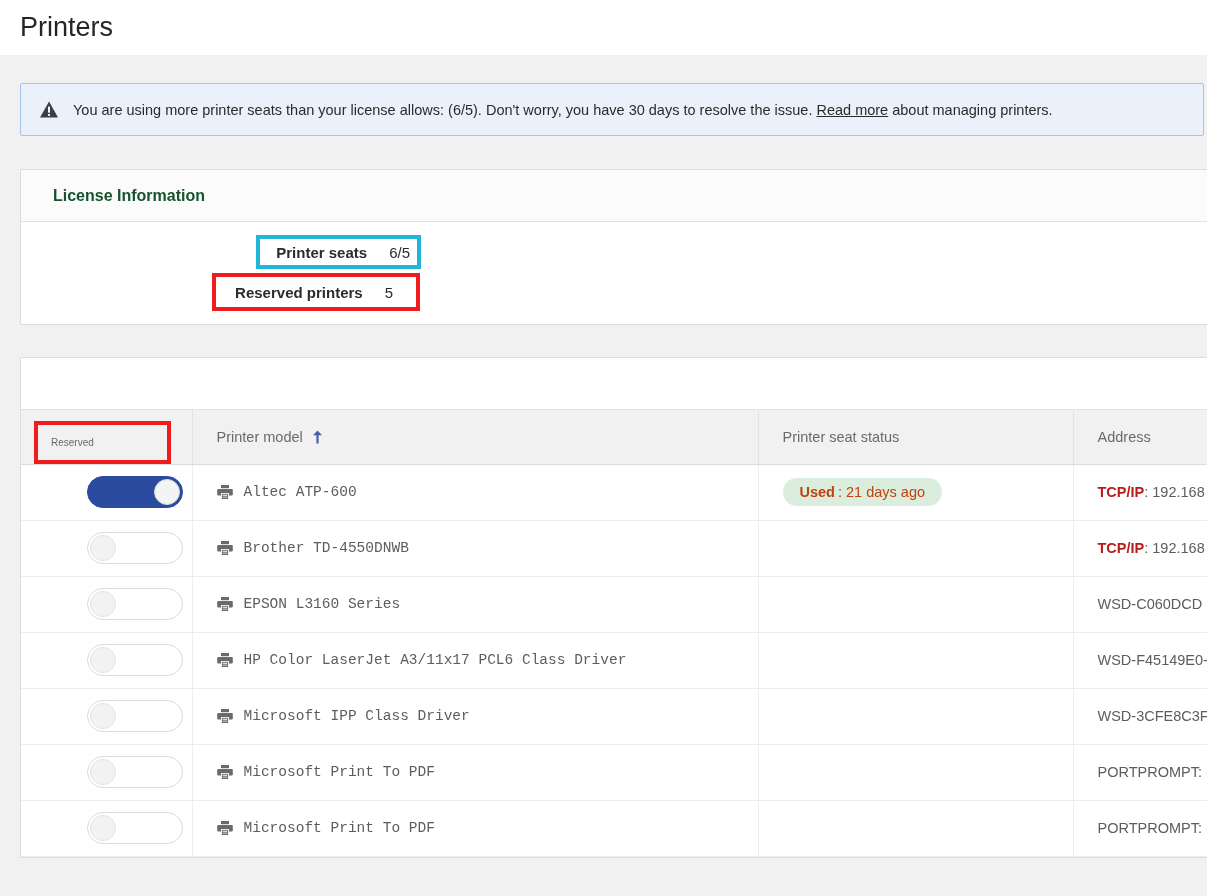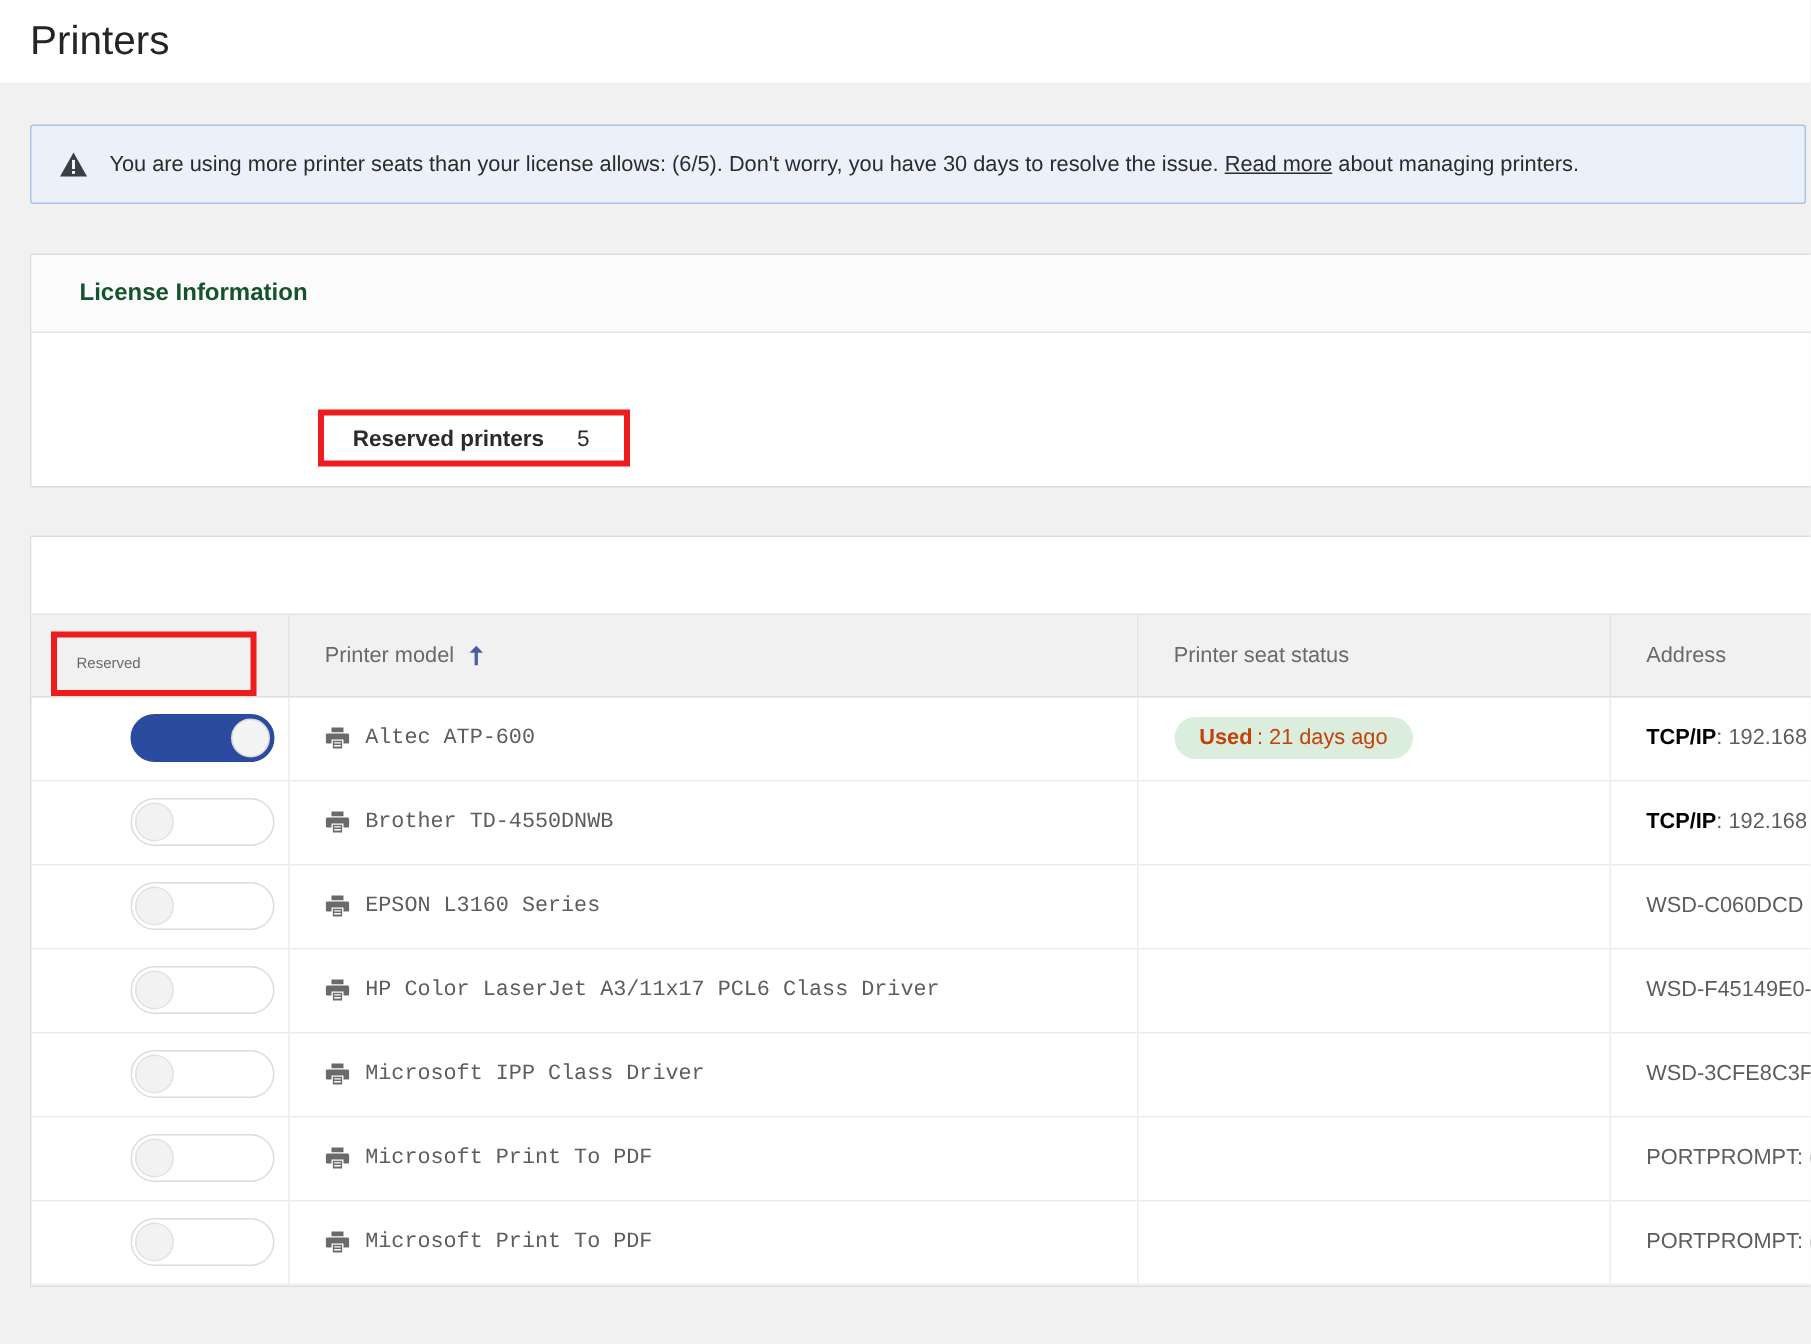--- a/index.html
+++ b/index.html
@@ -229,21 +229,21 @@
     background: #dbeedd;
     color: #c2410c;
     border-radius: 14px;
     height: 28px;
     padding: 0 17px;
     font-size: 14.5px;
   }
   .status-badge b { font-weight: bold; margin-right: 3px; }
 
   
-  .addr-proto { font-weight: bold; color: #000000; }
+  .addr-proto { font-weight: bold; color: #b91c1c; }
 </style>
 </head>
 <body>
 
 <div id="page-header">
   <h1 id="page-title">Printers</h1>
 </div>
 
 <div id="body-area">
 
@@ -257,20 +257,24 @@
       <span>You are using more printer seats than your license allows: (6/5). Don't worry, you have 30 days to resolve the issue. </span><a href="#">Read more</a><span> about managing printers.</span>
     </div>
   </div>
 
   <div id="license-card">
     <div id="license-card-header">
       <span id="license-card-title">License Information</span>
     </div>
     <div id="license-card-body">
 
+      <div id="row-printer-seats" class="license-row">
+        <span class="license-label">Printer seats</span>
+        <span class="license-value">6/5</span>
+      </div>
 
       <div id="row-reserved-printers" class="license-row">
         <span class="license-label">Reserved printers</span>
         <span class="license-value">5</span>
       </div>
 
     </div>
   </div>
 
   <div id="table-card">

